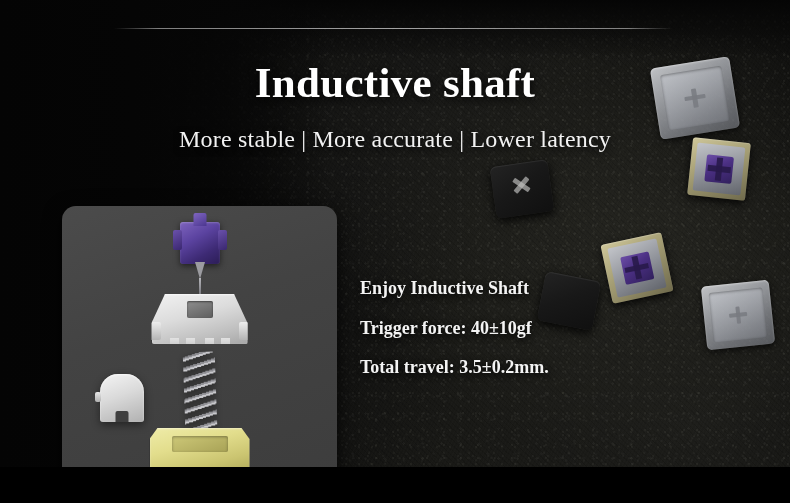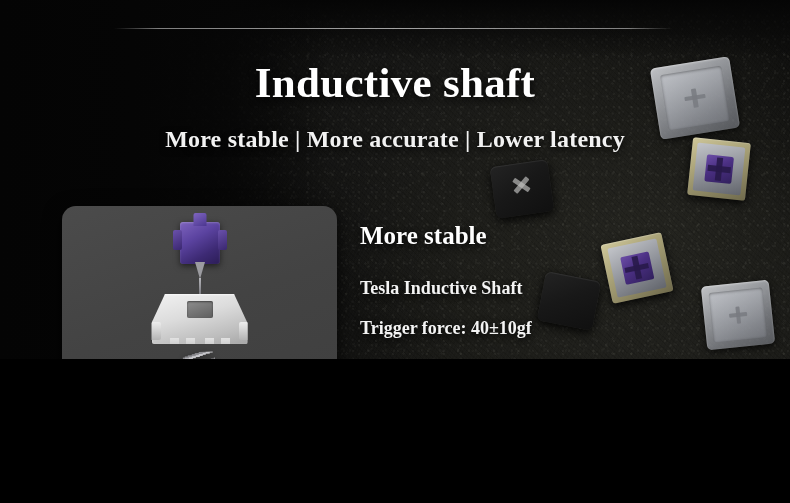--- a/index.html
+++ b/index.html
@@ -1,21 +1,21 @@
 <!DOCTYPE html>
 <html><head>
 <meta charset="utf-8">
 <style>
   html,body{margin:0;padding:0;background:#000;}
   body{
     font-family:"Liberation Serif", serif;
     width:790px;height:503px;overflow:hidden;position:relative;
   }
   #stage{
-    position:relative;width:790px;height:359px;overflow:hidden;
+    position:relative;width:790px;height:467px;overflow:hidden;
     background:#15803d;
   }
   
   .bg-base{
     position:absolute;inset:0;
     background:
       radial-gradient(ellipse 420px 300px at 640px 240px, #24241f 0%, rgba(20,20,18,0) 72%),
       radial-gradient(ellipse 500px 420px at 690px 420px, #1d1d1a 0%, rgba(12,12,11,0) 70%),
       radial-gradient(ellipse 340px 260px at 430px 120px, #191917 0%, rgba(8,8,8,0) 75%),
       linear-gradient(105deg,#060606 0%,#070707 22%,#111110 46%,#171714 62%,#141412 80%,#0c0c0b 100%);
@@ -120,21 +120,21 @@
   }
 
   
   .title{
     position:absolute;left:0;top:58px;width:790px;text-align:center;
     font-size:43px;font-weight:bold;color:#fff;letter-spacing:.3px;
     text-shadow:0 2px 8px rgba(0,0,0,.95);
   }
   .subtitle{
     position:absolute;left:0;top:126px;width:790px;text-align:center;
-    font-size:24px;font-weight:bold;color:#f2f2f2;letter-spacing:.2px;
+    font-size:24px;font-weight:normal;color:#f2f2f2;letter-spacing:.2px;
     text-shadow:0 2px 7px rgba(0,0,0,.95);
   }
 
   
   .panel{
     position:absolute;left:62px;top:206px;width:275px;height:282px;
     border-radius:14px;
     background:linear-gradient(160deg,#4b4b4b 0%,#434343 40%,#3d3d3d 100%);
     box-shadow:0 4px 18px rgba(0,0,0,.8);
     overflow:hidden;
@@ -327,17 +327,17 @@
 
       <div class="part base-yellow">
         <div class="well"></div>
         <div class="pin p1"></div>
         <div class="pin p2"></div>
         <div class="pin p3"></div>
       </div>
     </div>
   </div>
 
-  <div class="r-head">More stable</div>
-  <div class="spec s1">Tesla Inductive Shaft</div>
+  <div class="spec s1">Enjoy Inductive Shaft</div>
   <div class="spec s2">Trigger force: 40±10gf</div>
+  <div class="spec s3">Total travel: 3.5±0.2mm.</div>
 
 </div>
 
 </body></html>

